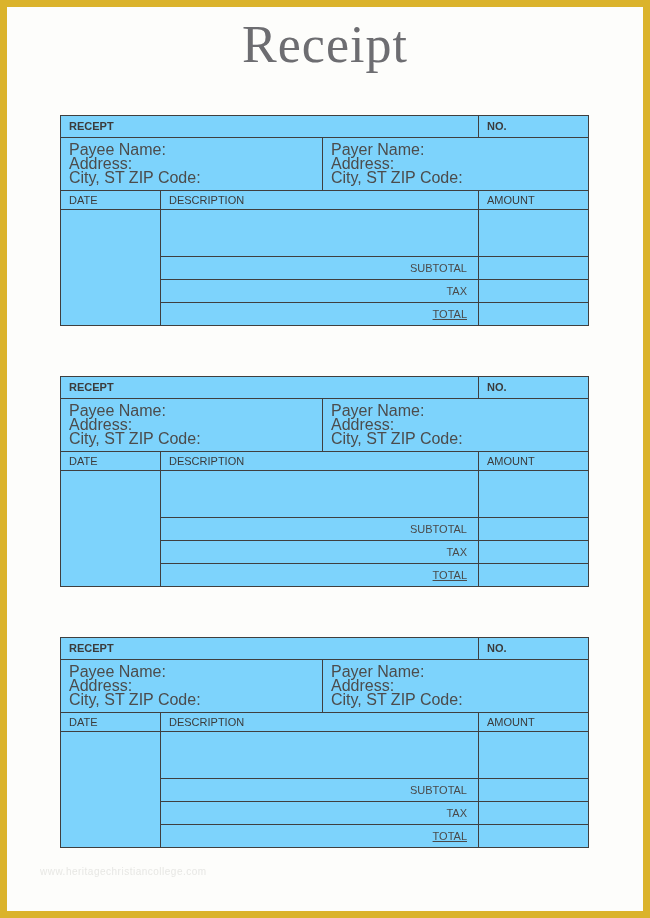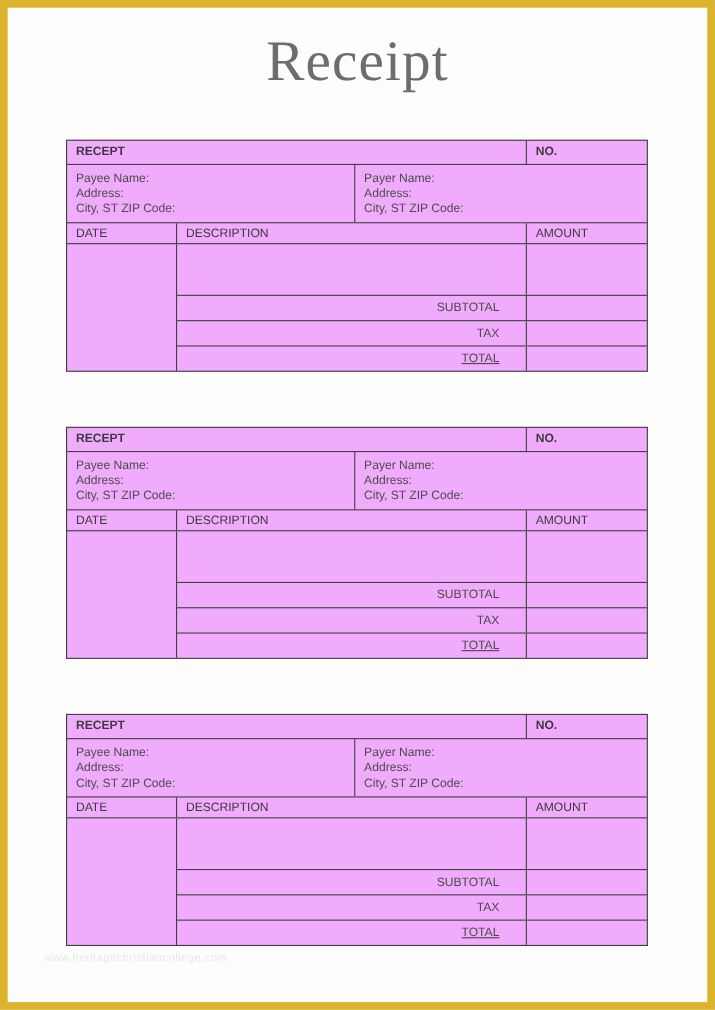--- a/index.html
+++ b/index.html
@@ -5,68 +5,68 @@
   * { margin:0; padding:0; box-sizing:border-box; }
   html,body { width:650px; height:918px; }
   body {
     background:#fdfdfb;
     border:7px solid #dbb32c;
     font-family:"Liberation Sans", sans-serif;
     position:relative;
     overflow:hidden;
   }
   .page-title {
-    margin-top:16px;
+    margin-top:4px;
     text-align:center;
     font-family:"Liberation Serif", serif;
     font-weight:400;
     font-size:52px;
     line-height:68px;
     letter-spacing:1px;
     color:#6d6d71;
   }
   .receipt-block {
     width:529px;
     margin-left:53px;
     border:1px solid #3f3f3f;
-    background:#f0abfc;
+    background:#7dd3fc;
   }
   .receipt-block + .receipt-block { margin-top:50px; }
   .first-block { margin-top:36px; }
   .row { display:flex; }
   .cell { overflow:hidden; }
   .hline { border-bottom:1px solid #3f3f3f; }
   .vline { border-right:1px solid #3f3f3f; }
 
   
   .r-head .cell { height:21px; line-height:21px; padding-left:8px;
                   font-size:11px; font-weight:bold; color:#3b3b3b; }
   .c-receipt { width:418px; }
   .c-no { width:109px; }
 
   
   .r-parties .cell { height:52px; padding:5px 0 0 8px;
-                     font-size:11px; line-height:14px; color:#4c4c4c; }
+                     font-size:16px; line-height:14px; color:#4c4c4c; }
   .c-payee { width:262px; }
   .c-payer { width:265px; }
 
   
   .r-cols .cell { height:18px; line-height:18px; padding-left:8px;
                   font-size:11px; font-weight:normal; color:#3b3b3b; }
   .c-date { width:100px; }
   .c-desc { width:318px; }
   .c-amt  { width:109px; }
 
   
   .r-body { display:flex; }
   .c-date-span { width:100px; }
   .body-right { width:427px; display:flex; flex-direction:column; }
   .line-row { display:flex; }
   .line-row .label-cell { width:318px; font-size:11px; color:#4a4a4a;
-                          text-align:right; padding-right:24px; }
+                          text-align:right; padding-right:11px; }
   .line-row .amount-cell { width:109px; }
   .row-desc .label-cell, .row-desc .amount-cell { height:46px; }
   .row-sub .label-cell,  .row-sub .amount-cell  { height:22px; line-height:22px; }
   .row-tax .label-cell,  .row-tax .amount-cell  { height:22px; line-height:22px; }
   .row-tot .label-cell,  .row-tot .amount-cell  { height:22px; line-height:22px;text-decoration:underline; }
 
   .watermark {
     position:absolute;
     left:33px;
     top:859px;

